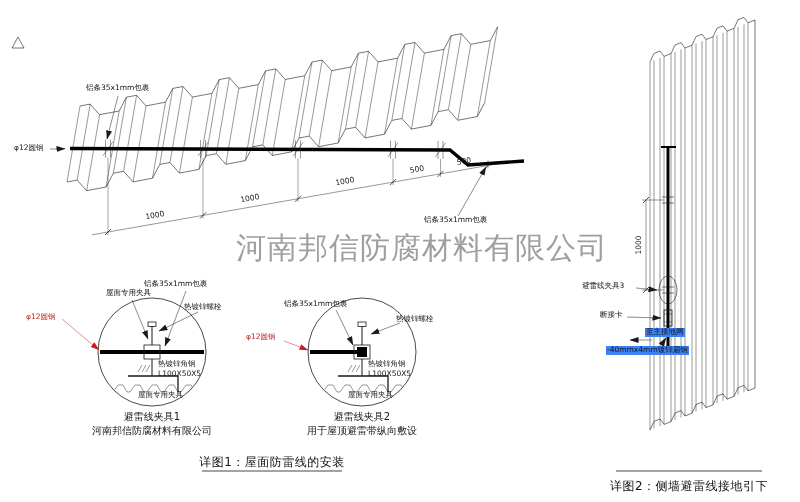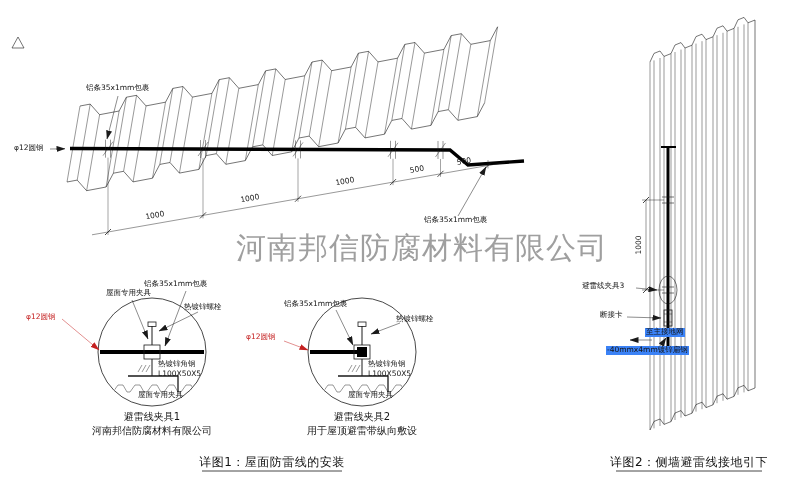--- a/index.html
+++ b/index.html
@@ -242,15 +242,15 @@
     <div class="lbl t8 ctr" style="left:362px;top:411px">避雷线夹具2</div>
     <div class="lbl t8 ctr" style="left:362px;top:425px">用于屋顶避雷带纵向敷设</div>
 
     <div class="lbl" style="left:582px;top:282px">避雷线夹具3</div>
     <div class="lbl" style="left:600px;top:311px">断接卡</div>
     <div class="lbl mask" style="left:645px;top:328px">至主接地网</div>
     <div class="lbl mask" style="left:606px;top:346px">-40mmx4mm镀锌扁钢</div>
     <div class="lbl vdim" style="left:639px;top:245px">1000</div>
 
     <div class="lbl cap ctr" style="left:272px;top:456px">详图1：屋面防雷线的安装</div>
-    <div class="lbl cap ctr" style="left:689px;top:456px">详图2：侧墙避雷线接地引下</div>
+    <div class="lbl cap ctr" style="left:689px;top:480px">详图2：侧墙避雷线接地引下</div>
   </div>
 </div>
 
 </body></html>

